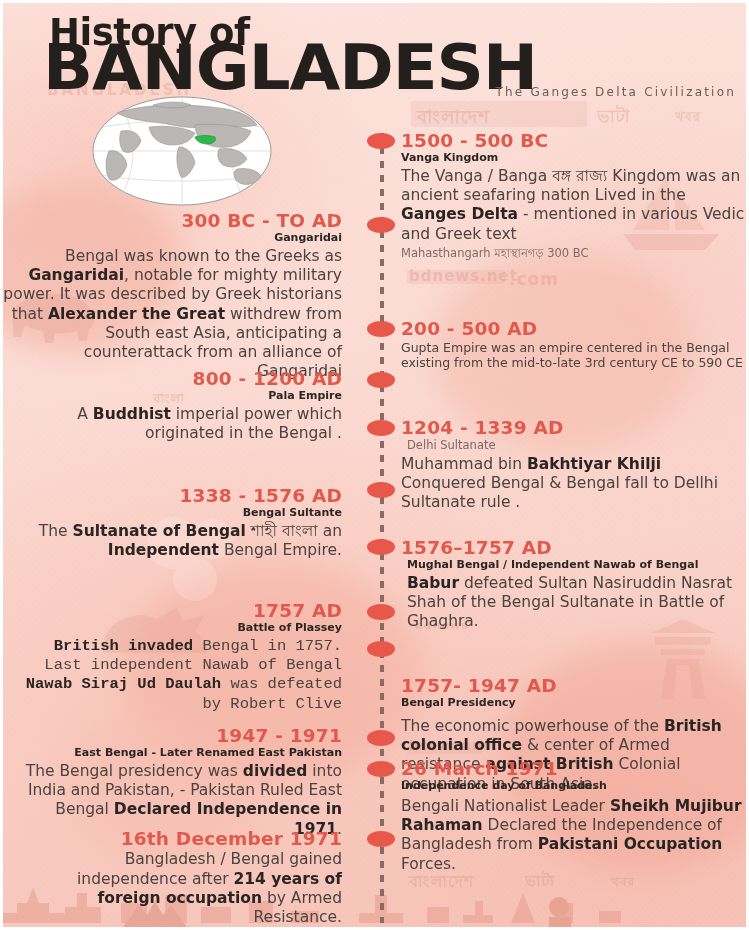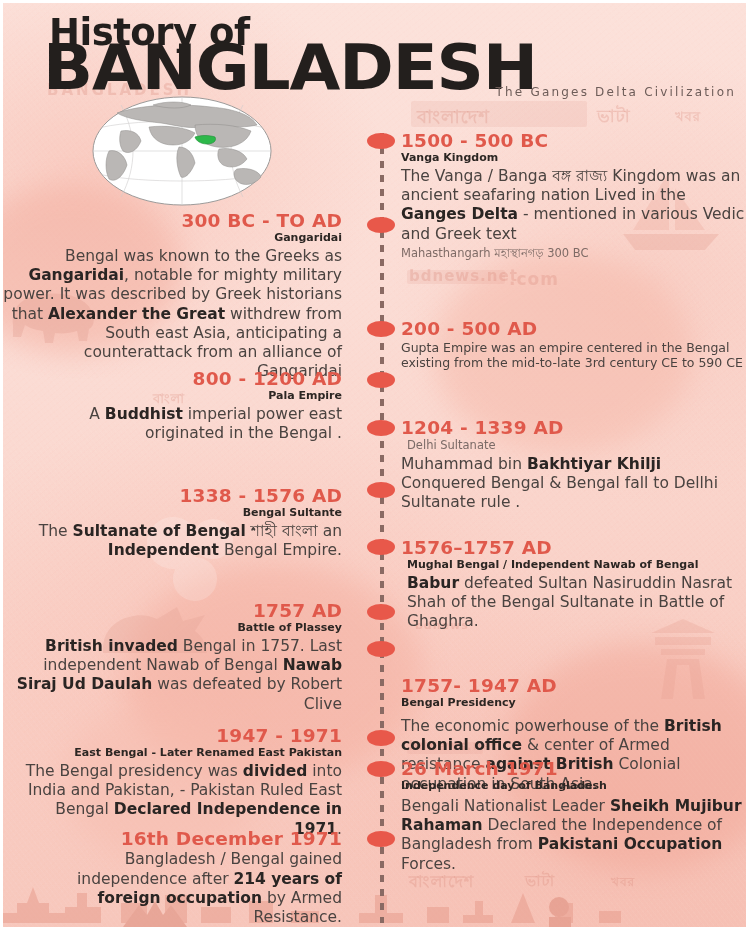--- a/index.html
+++ b/index.html
@@ -284,21 +284,21 @@
   </div>
 
   <div class="entry right" style="top:316px; width:360px;">
     <div class="e-year">200 - 500 AD</div>
     <div class="e-body small clip-right"><span>Gupta Empire was an  empire centered in the Bengal existing from the mid-to-late 3rd century CE to 590 CE</span></div>
   </div>
 
   <div class="entry left" style="top:366px; width:300px;">
     <div class="e-year">800  - 1200 AD</div>
     <div class="e-sub">Pala Empire</div>
-    <div class="e-body"><span>A </span><b>Buddhist</b><span> imperial power east originated in the  Bengal .</span></div>
+    <div class="e-body"><span>A </span><b>Buddhist</b><span> imperial power which originated in the  Bengal .</span></div>
   </div>
 
   <div class="entry right" style="top:415px; width:346px;">
     <div class="e-year">1204 - 1339 AD</div>
     <div class="e-sub" style="font-weight:normal; color:#7a6a66; font-size:11.5px; padding-left:6px;">Delhi Sultanate</div>
     <div class="e-body"><span>Muhammad bin </span><b>Bakhtiyar Khilji</b><span> Conquered Bengal  &amp; Bengal fall to Dellhi Sultanate rule .</span></div>
   </div>
 
   <div class="entry left" style="top:476px; width:320px;margin-top:7px;">
     <div class="e-year">1338 - 1576  AD</div>
@@ -308,21 +308,21 @@
 
   <div class="entry right" style="top:535px; width:348px;">
     <div class="e-year">1576–1757 AD</div>
     <div class="e-sub" style="padding-left:6px;">Mughal Bengal / Independent Nawab of Bengal</div>
     <div class="e-body" style="padding-left:6px;"><b>Babur</b><span> defeated Sultan Nasiruddin Nasrat Shah of the Bengal Sultanate in Battle of Ghaghra.</span></div>
   </div>
 
   <div class="entry left" style="top:598px; width:330px;">
     <div class="e-year">1757 AD</div>
     <div class="e-sub">Battle of Plassey</div>
-    <div class="e-body" style="margin-top:0;"><b>British invaded</b><span> Bengal in 1757. Last independent Nawab of Bengal </span><b>Nawab Siraj Ud Daulah</b><span> was defeated by  Robert Clive</span></div>
+    <div class="e-body" style="margin-top:0;font-family:Liberation Mono, monospace;"><b>British invaded</b><span> Bengal in 1757. Last independent Nawab of Bengal </span><b>Nawab Siraj Ud Daulah</b><span> was defeated by  Robert Clive</span></div>
   </div>
 
   <div class="entry right" style="top:636px; width:346px;margin-top:37px;">
     <div class="e-year">1757- 1947 AD</div>
     <div class="e-sub">Bengal Presidency</div>
     <div class="e-body" style="margin-top:7px;"><span>The economic powerhouse of the </span><b>British colonial office</b><span> &amp; center of Armed resistance </span><b>against British</b><span> Colonial occupation in South Asia.</span></div>
   </div>
 
   <div class="entry left" style="top:723px; width:340px;">
     <div class="e-year">1947 - 1971</div>

